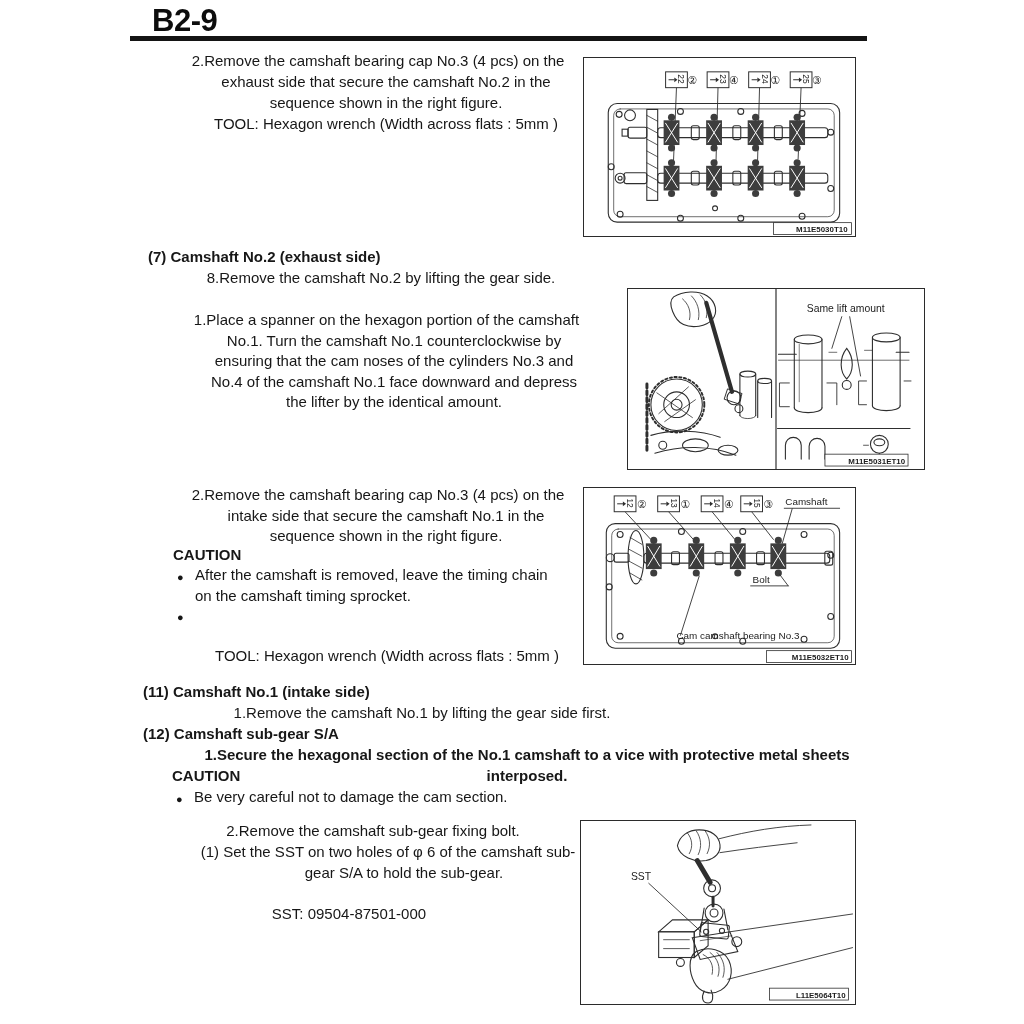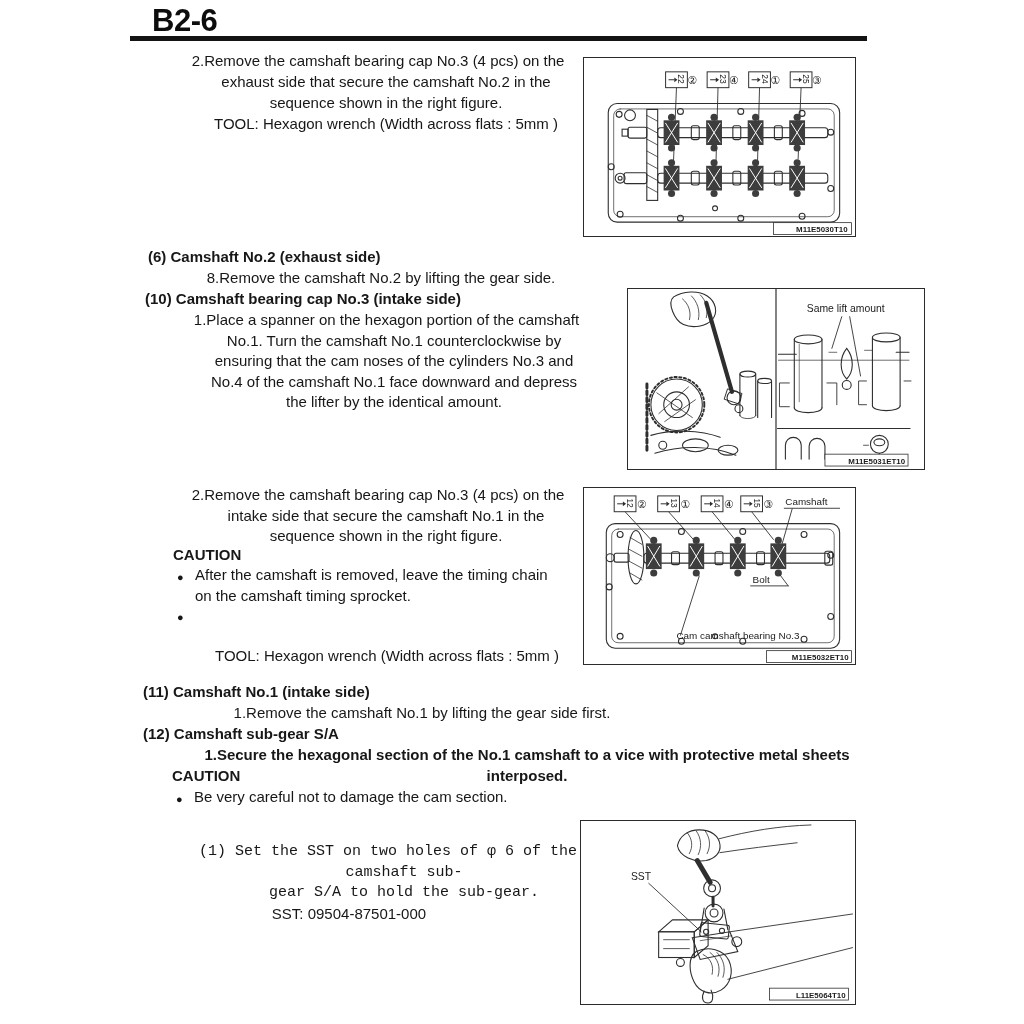--- a/index.html
+++ b/index.html
@@ -19,21 +19,21 @@
   svg text{font-family:"Liberation Sans",sans-serif;fill:#1b1b1b;}
   .ci{position:absolute;display:flex;font-size:15px;line-height:20.5px;}
   .ci .bu{width:18px;flex:none;font-size:11px;padding-top:2px;}
   .ci .ct{white-space:pre-line;}
 </style>
 </head>
 <body>
 
 <div class="page">
 
-  <div class="pagecode">B2-6</div>
+  <div class="pagecode">B2-9</div>
   <div class="rule"></div>
 
   <div class="t hang16" style="left:158px;top:50px;width:424px;line-height:21px;">2.Remove the camshaft bearing cap No.3 (4 pcs) on the
 exhaust side that secure the camshaft No.2 in the
 sequence shown in the right figure.
 TOOL: Hexagon wrench (Width across flats : 5mm )</div>
 
   <div class="fig" style="left:583px;top:57px;width:273px;height:180px;">
     <svg viewBox="0 0 273 180">
       <g stroke="#2e2e2e" fill="none" stroke-width="1.1" stroke-linecap="round">
@@ -127,23 +127,22 @@
         <text transform="translate(221,16.5) rotate(90)" font-size="8.5">25</text>
         <text x="235" y="26.5" font-size="11" text-anchor="middle">③</text>
       </g>
       <g>
         <rect x="191" y="166.5" width="79" height="12" fill="#fff" stroke="#2e2e2e" stroke-width="0.8"></rect>
         <text x="266" y="176" text-anchor="end" font-size="8" font-weight="bold">M11E5030T10</text>
       </g>
     </svg>
   </div>
 
-  <div class="t b" style="left:148px;top:247px;">(6) Camshaft No.2 (exhaust side)</div>
+  <div class="t b" style="left:148px;top:247px;">(7) Camshaft No.2 (exhaust side)</div>
   <div class="t" style="left:166px;top:268px;width:430px;">8.Remove the camshaft No.2 by lifting the gear side.</div>
-  <div class="t b" style="left:145px;top:289px;">(10) Camshaft bearing cap No.3 (intake side)</div>
   <div class="t hang15" style="left:162px;top:310px;width:434px;">1.Place a spanner on the hexagon portion of the camshaft
 No.1.  Turn the camshaft No.1 counterclockwise by
 ensuring that the cam noses of the cylinders No.3 and
 No.4 of the camshaft No.1 face downward and depress
 the lifter by the identical amount.</div>
 
   <div class="fig" style="left:583px;top:288px;width:298px;height:182px;margin-left:44px;">
     <svg viewBox="0 0 273 182">
       <line x1="136.5" y1="0" x2="136.5" y2="182" stroke="#2e2e2e" stroke-width="1.2"></line>
       <g stroke="#2e2e2e" fill="none" stroke-width="1.1" stroke-linecap="round">
@@ -301,21 +300,22 @@
   <div class="t b" style="left:143px;top:682px;">(11) Camshaft No.1 (intake side)</div>
   <div class="t" style="left:162px;top:703px;width:520px;">1.Remove the camshaft No.1 by lifting the gear side first.</div>
   <div class="t b" style="left:143px;top:724px;">(12) Camshaft sub-gear S/A</div>
   <div class="t" style="left:162px;top:745px;width:730px;font-weight:bold;">1.Secure the hexagonal section of the No.1 camshaft to a vice with protective metal sheets interposed.</div>
   <div class="t b" style="left:172px;top:766px;">CAUTION</div>
   <div class="ci" style="left:176px;top:787px;width:500px;">
     <span class="bu">●</span>
     <div class="ct">Be very careful not to damage the cam section.</div>
   </div>
 
-  <div class="t hang32" style="left:160px;top:842px;width:424px;font-family:Liberation Mono, monospace;">(1) Set the SST on two holes of  φ 6 of the camshaft sub-
+  <div class="t" style="left:158px;top:821px;width:430px;">2.Remove the camshaft sub-gear fixing bolt.</div>
+  <div class="t hang32" style="left:160px;top:842px;width:424px;">(1) Set the SST on two holes of  φ 6 of the camshaft sub-
 gear S/A to hold the sub-gear.</div>
   <div class="t" style="left:172px;top:904px;width:320px;margin-left:17px;">SST: 09504-87501-000</div>
 
   <div class="fig" style="left:580px;top:820px;width:276px;height:185px;">
     <svg viewBox="0 0 276 185">
       <g stroke="#2e2e2e" fill="none" stroke-width="1.1" stroke-linecap="round">
         <path d="M97,25 C99,15 108,9 119,9 C131,9 139,15 140,24 C141,32 135,38 126,40 C114,42 99,36 97,25 Z"></path>
         <path d="M107,12 C112,18 113,26 109,33 M116,10 C121,17 122,26 118,34 M125,10 C130,17 131,25 127,33" stroke-width="0.8"></path>
         <path d="M139,18 C170,10 200,5 232,4 M140,32 C166,28 192,25 218,22" stroke-width="0.9"></path>
         <path d="M117,40 L130,62" stroke-width="5"></path>

